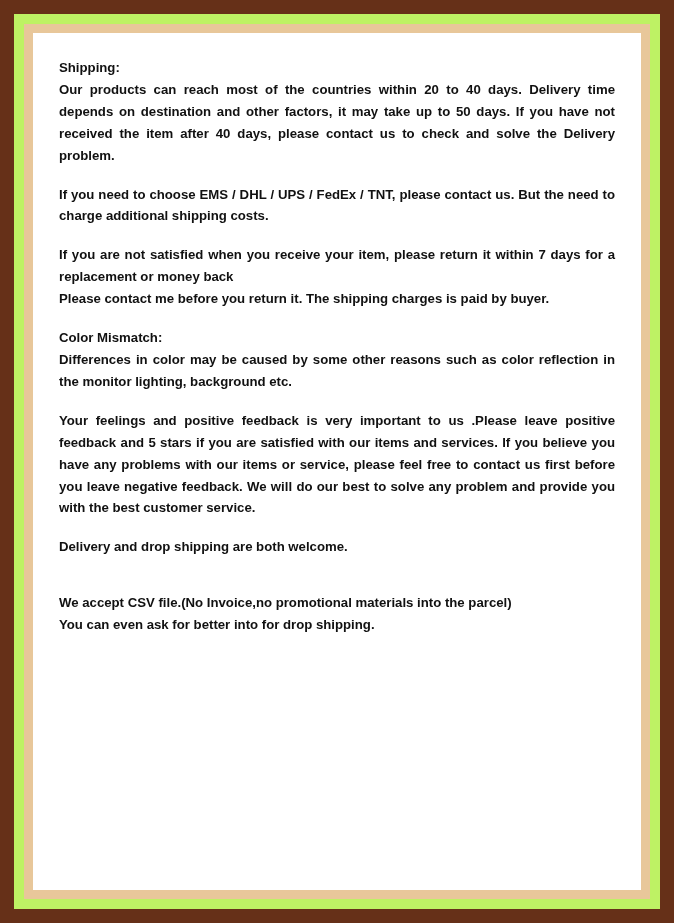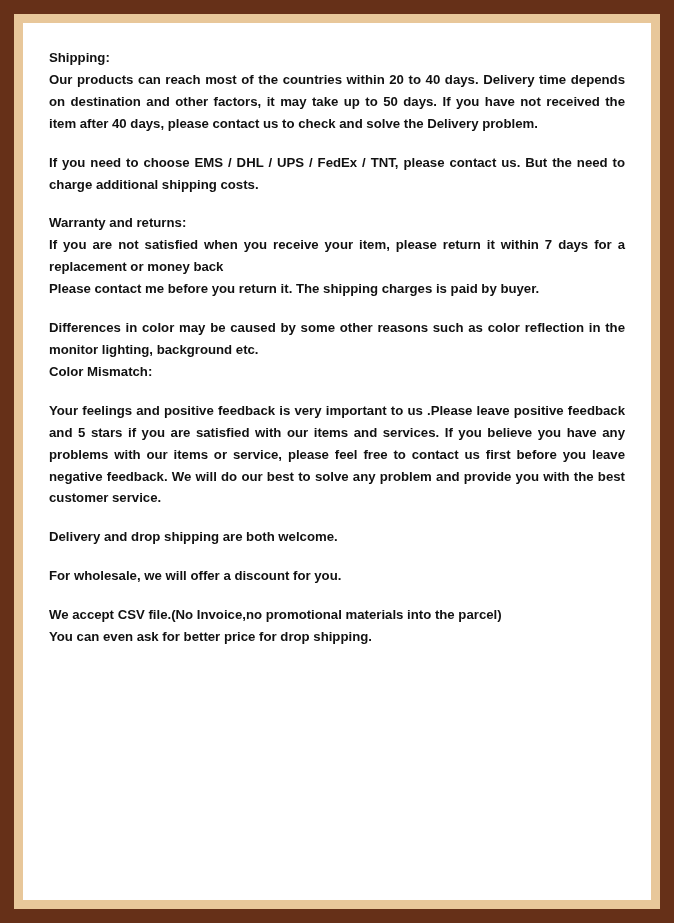--- a/index.html
+++ b/index.html
@@ -17,20 +17,21 @@
     width: 674px;
     height: 923px;
     background: #663018;
     padding: 14px;
   }
   .frame-mid {
     box-sizing: border-box;
     width: 100%;
     height: 100%;
     background: #bef264;
+    padding: 10px;
   }
   .frame-inner {
     box-sizing: border-box;
     width: 100%;
     height: 100%;
     background: #e8c79a;
     padding: 9px;
   }
   .paper {
     box-sizing: border-box;
@@ -68,37 +69,35 @@
     <div class="frame-inner">
       <div class="paper">
         <div class="doc">
 
           <div class="block heading">Shipping:</div>
           <div class="block para">Our products can reach most of the countries within 20 to 40 days. Delivery time depends on destination and other factors, it may take up to 50 days. If you have not received the item after 40 days, please contact us to check and solve the Delivery problem.</div>
           <div class="spacer"></div>
           <div class="block para">If you need to choose EMS / DHL / UPS / FedEx / TNT, please contact us. But the need to charge additional shipping costs.</div>
           <div class="spacer"></div>
 
-          <div class="block heading">Warranty and returns:</div>
           <div class="block para">If you are not satisfied when you receive your item, please return it within 7 days for a replacement or money back</div>
           <div class="block para">Please contact me before you return it. The shipping charges is paid by buyer.</div>
           <div class="spacer"></div>
 
+          <div class="block heading">Color Mismatch:</div>
           <div class="block para">Differences in color may be caused by some other reasons such as color reflection in the monitor lighting, background etc.</div>
-          <div class="block heading">Color Mismatch:</div>
           <div class="spacer"></div>
 
           <div class="block para">Your feelings and positive feedback is very important to us .Please leave positive feedback and 5 stars if you are satisfied with our items and services. If you believe you have any problems with our items or service, please feel free to contact us first before you leave negative feedback. We will do our best to solve any problem and provide you with the best customer service.</div>
           <div class="spacer"></div>
 
           <div class="block para">Delivery and drop shipping are both welcome.</div>
           <div class="spacer"></div>
-          <div class="block para">For wholesale, we will offer a discount for you.</div>
           <div class="spacer"></div>
 
           <div class="block para">We accept CSV file.(No Invoice,no promotional materials into the parcel)</div>
-          <div class="block para">You can even ask for better price for drop shipping.</div>
+          <div class="block para">You can even ask for better into for drop shipping.</div>
 
         </div>
       </div>
     </div>
   </div>
 </div>
 
 </body></html>

